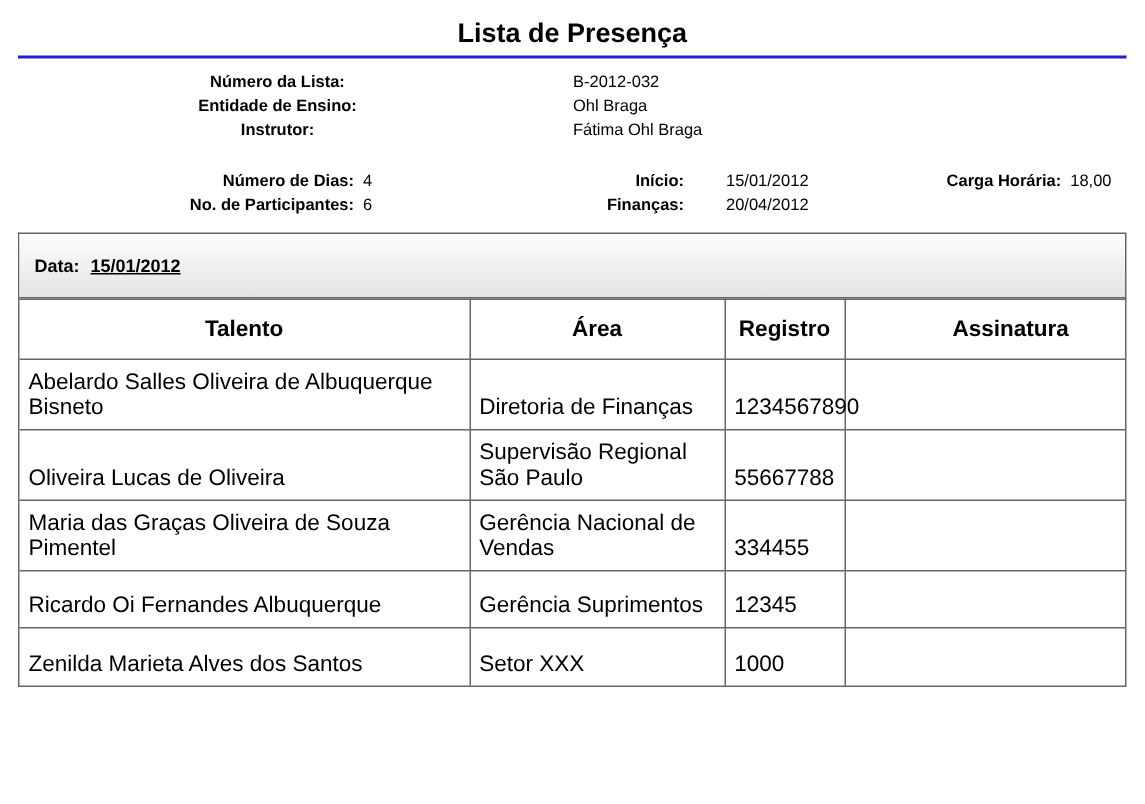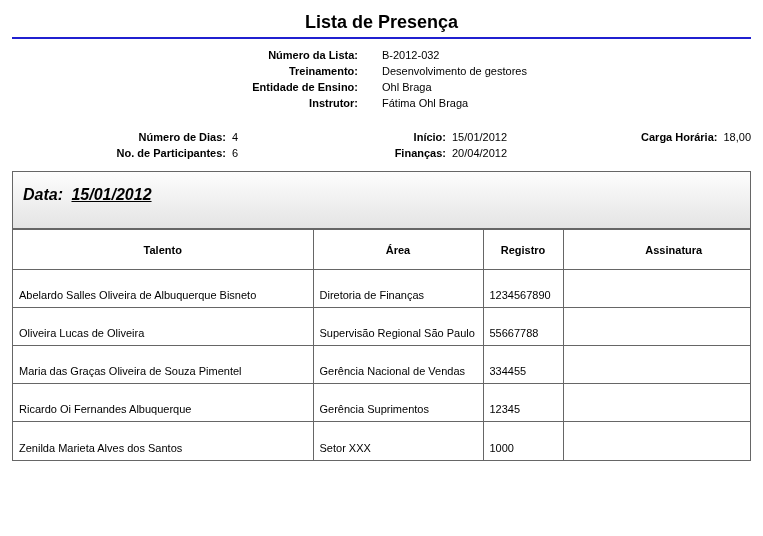--- a/index.html
+++ b/index.html
@@ -26,67 +26,66 @@
     border: 0;
     border-top: 2px solid #2020d0;
     margin: 4px 0 10px 0;
   }
   .info-pair {
     display: flex;
     margin: 4px 0;
   }
   .info-pair .lbl {
     font-weight: bold;
-    text-align: right;
+    text-align: center;
     padding-right: 24px;
     white-space: nowrap;
   }
   .info-pair .val {
     text-align: left;
   }
   .info-block-1 .lbl { width: 370px; }
   .row3 {
     display: flex;
-    margin: 4px 0;
+    margin: 4px 10px;
     align-items: flex-end;
   }
   .row3 .col { display: flex; }
   .row3 .lbl { font-weight: bold; text-align: right; padding-right: 6px; white-space: nowrap; }
   .row3 .val { text-align: left; }
   .row3 .c1 .lbl { width: 220px; }
   .row3 .c2 .lbl { width: 200px; }
   .row3 .c3 .lbl { width: 130px; }
   .row3 .c1 { width: 240px; }
-  .row3 .c2 { width: 300px; }
+  .row3 .c2 { width: 300px; gap: 22px; }
   .row3 .c3 { flex: 1; justify-content: flex-end; }
   .table-wrap {
     border: 1px solid #666;
     margin-top: 12px;
   }
   .date-header {
     background: linear-gradient(#fdfdfd, #e4e4e4);
-    padding: 14px 10px 24px 10px;
-    font-weight: bold;
-    font-size: 16px;
+    padding: 14px 10px 14px 10px;
+    font-weight: bold;
+    font-size: 12px;
     border-bottom: 1px solid #666;
-    font-style: italic;
   }
   .date-header .date-val {
     text-decoration: underline;
     margin-left: 4px;
   }
   table.attend {
     width: 100%;
     border-collapse: collapse;
     table-layout: fixed;
   }
   table.attend th, table.attend td {
     border: 1px solid #666;
     padding: 6px 6px;
-    font-size: 11px;
+    font-size: 15px;
     vertical-align: bottom;
   }
   table.attend th {
     font-weight: bold;
     text-align: center;
     height: 40px;
     vertical-align: middle;
   }
   table.attend td { height: 38px; }
   .col-talent { width: 300px; }
@@ -104,24 +103,20 @@
 
 <div class="page">
 
   <div class="title">Lista de Presença</div>
   <hr class="hr-blue">
 
   <div class="info-block-1">
     <div class="info-pair">
       <div class="lbl">Número da Lista:</div>
       <div class="val">B-2012-032</div>
-    </div>
-    <div class="info-pair">
-      <div class="lbl">Treinamento:</div>
-      <div class="val">Desenvolvimento de gestores</div>
     </div>
     <div class="info-pair">
       <div class="lbl">Entidade de Ensino:</div>
       <div class="val">Ohl Braga</div>
     </div>
     <div class="info-pair">
       <div class="lbl">Instrutor:</div>
       <div class="val">Fátima Ohl Braga</div>
     </div>
   </div>

